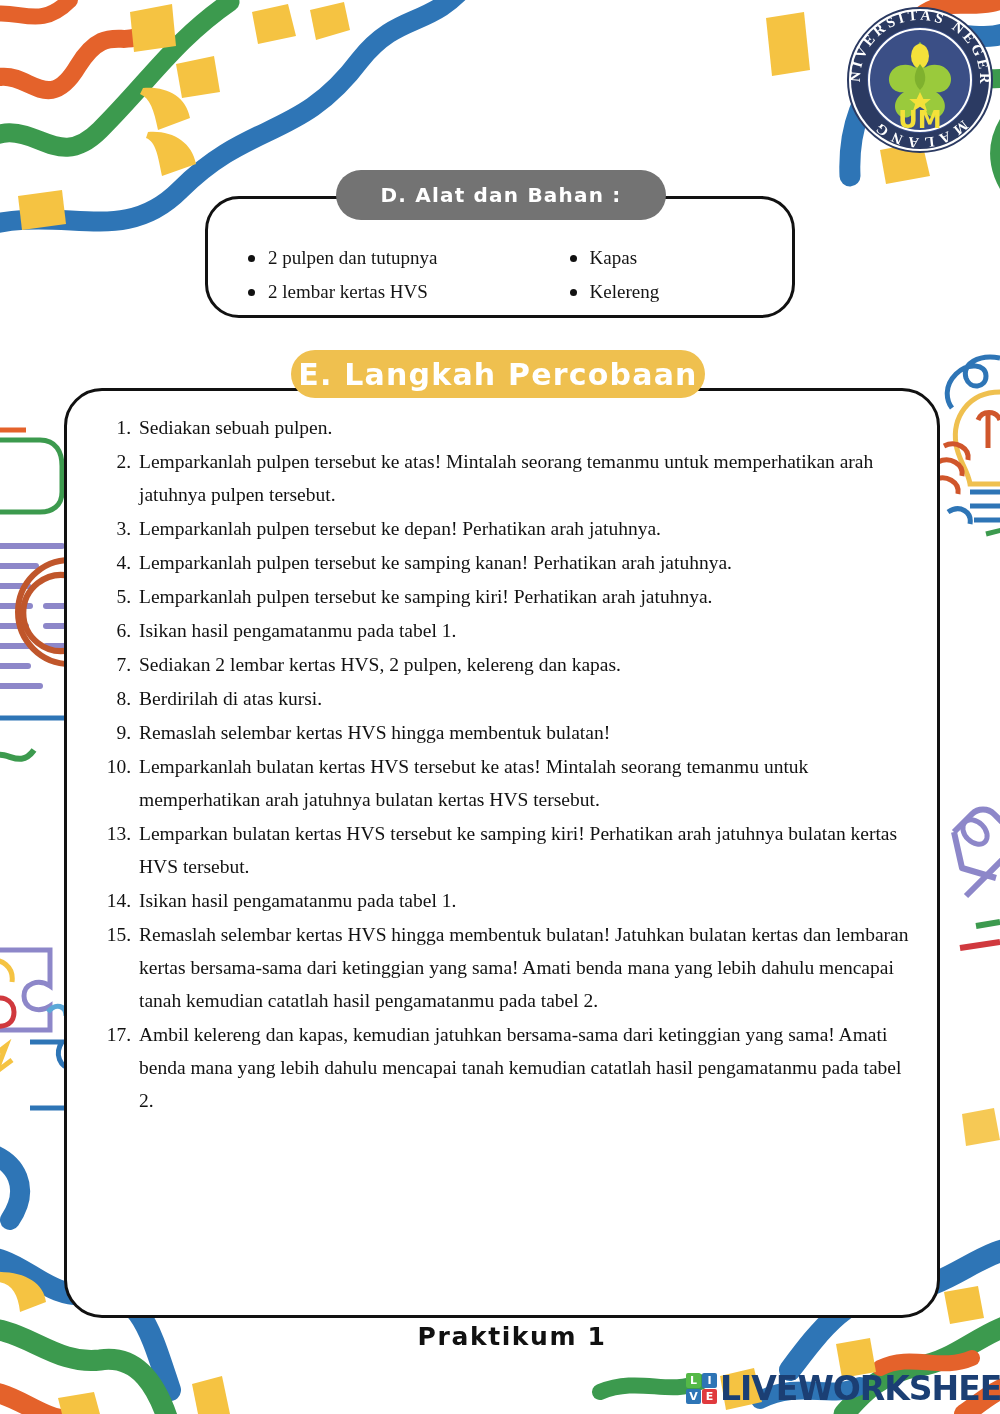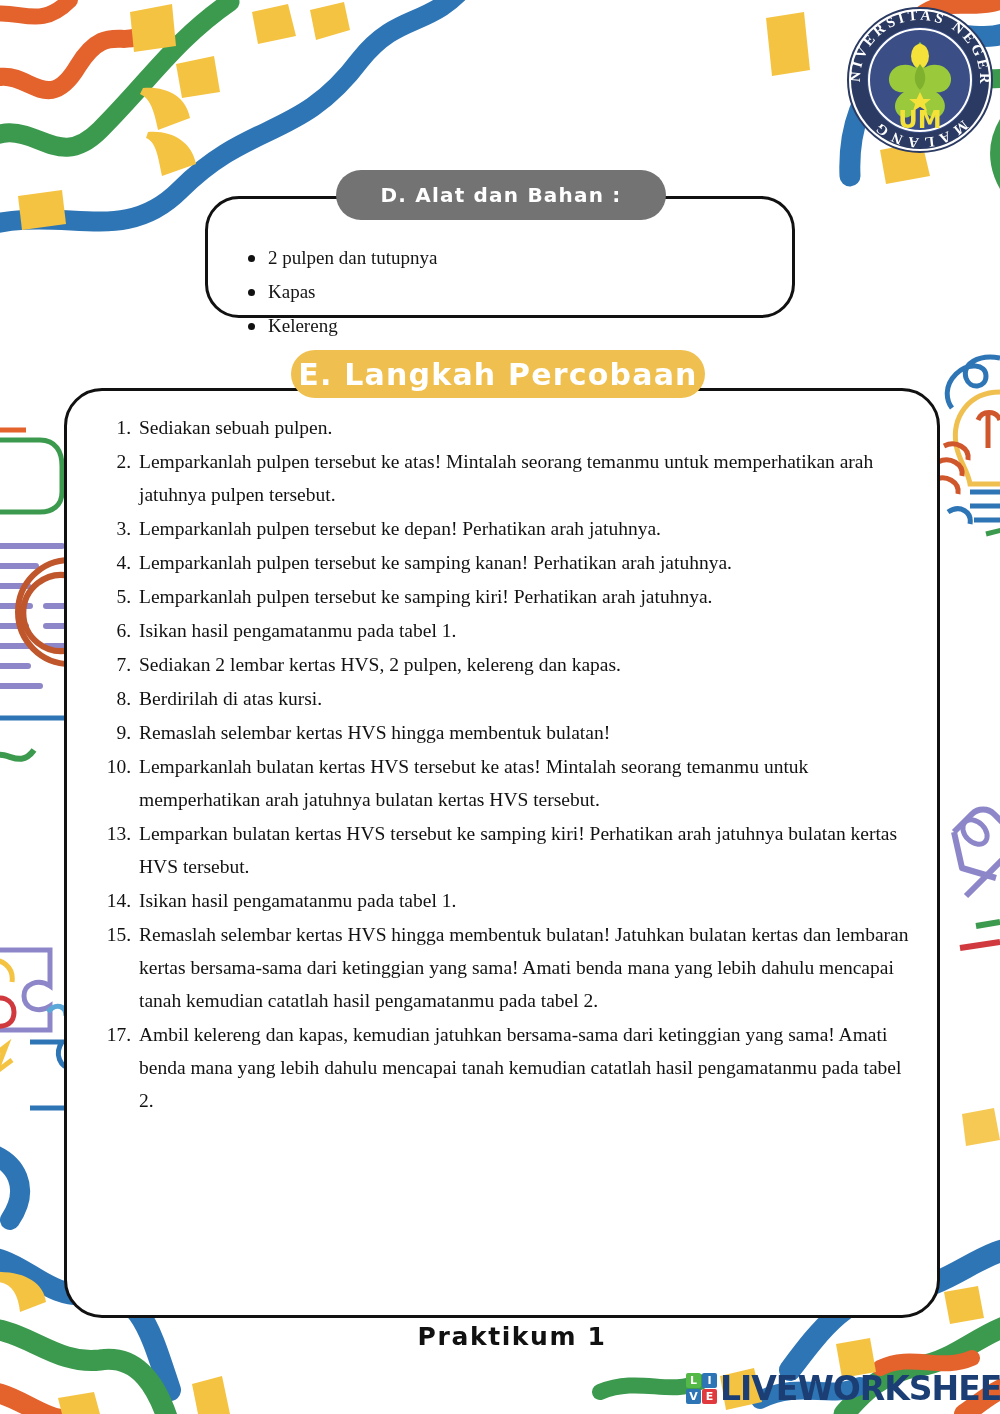--- a/index.html
+++ b/index.html
@@ -87,21 +87,20 @@
 
   
   .materials {
     position: absolute;
     left: 0;
     top: 42px;
     width: 100%;
     display: flex;
     box-sizing: border-box;
     padding: 0 14px 0 34px;
-    flex-direction: column;
   }
   .materials-col {
     list-style: none;
     margin: 0;
     padding: 0;
   }
   .materials-col.left { width: 330px; }
   .materials-col.right { width: 220px; }
   .materials-col li {
     position: relative;
@@ -345,20 +344,24 @@
     </svg>
   </div>
 
   <div class="round-box" id="box-alat">
     <div class="materials">
       <ul class="materials-col left">
         <li>
           <span class="bullet"></span>
           <span>2 pulpen dan tutupnya</span>
         </li>
+        <li>
+          <span class="bullet"></span>
+          <span>2 lembar kertas HVS</span>
+        </li>
       </ul>
       <ul class="materials-col right">
         <li>
           <span class="bullet"></span>
           <span>Kapas</span>
         </li>
         <li>
           <span class="bullet"></span>
           <span>Kelereng</span>
         </li>

